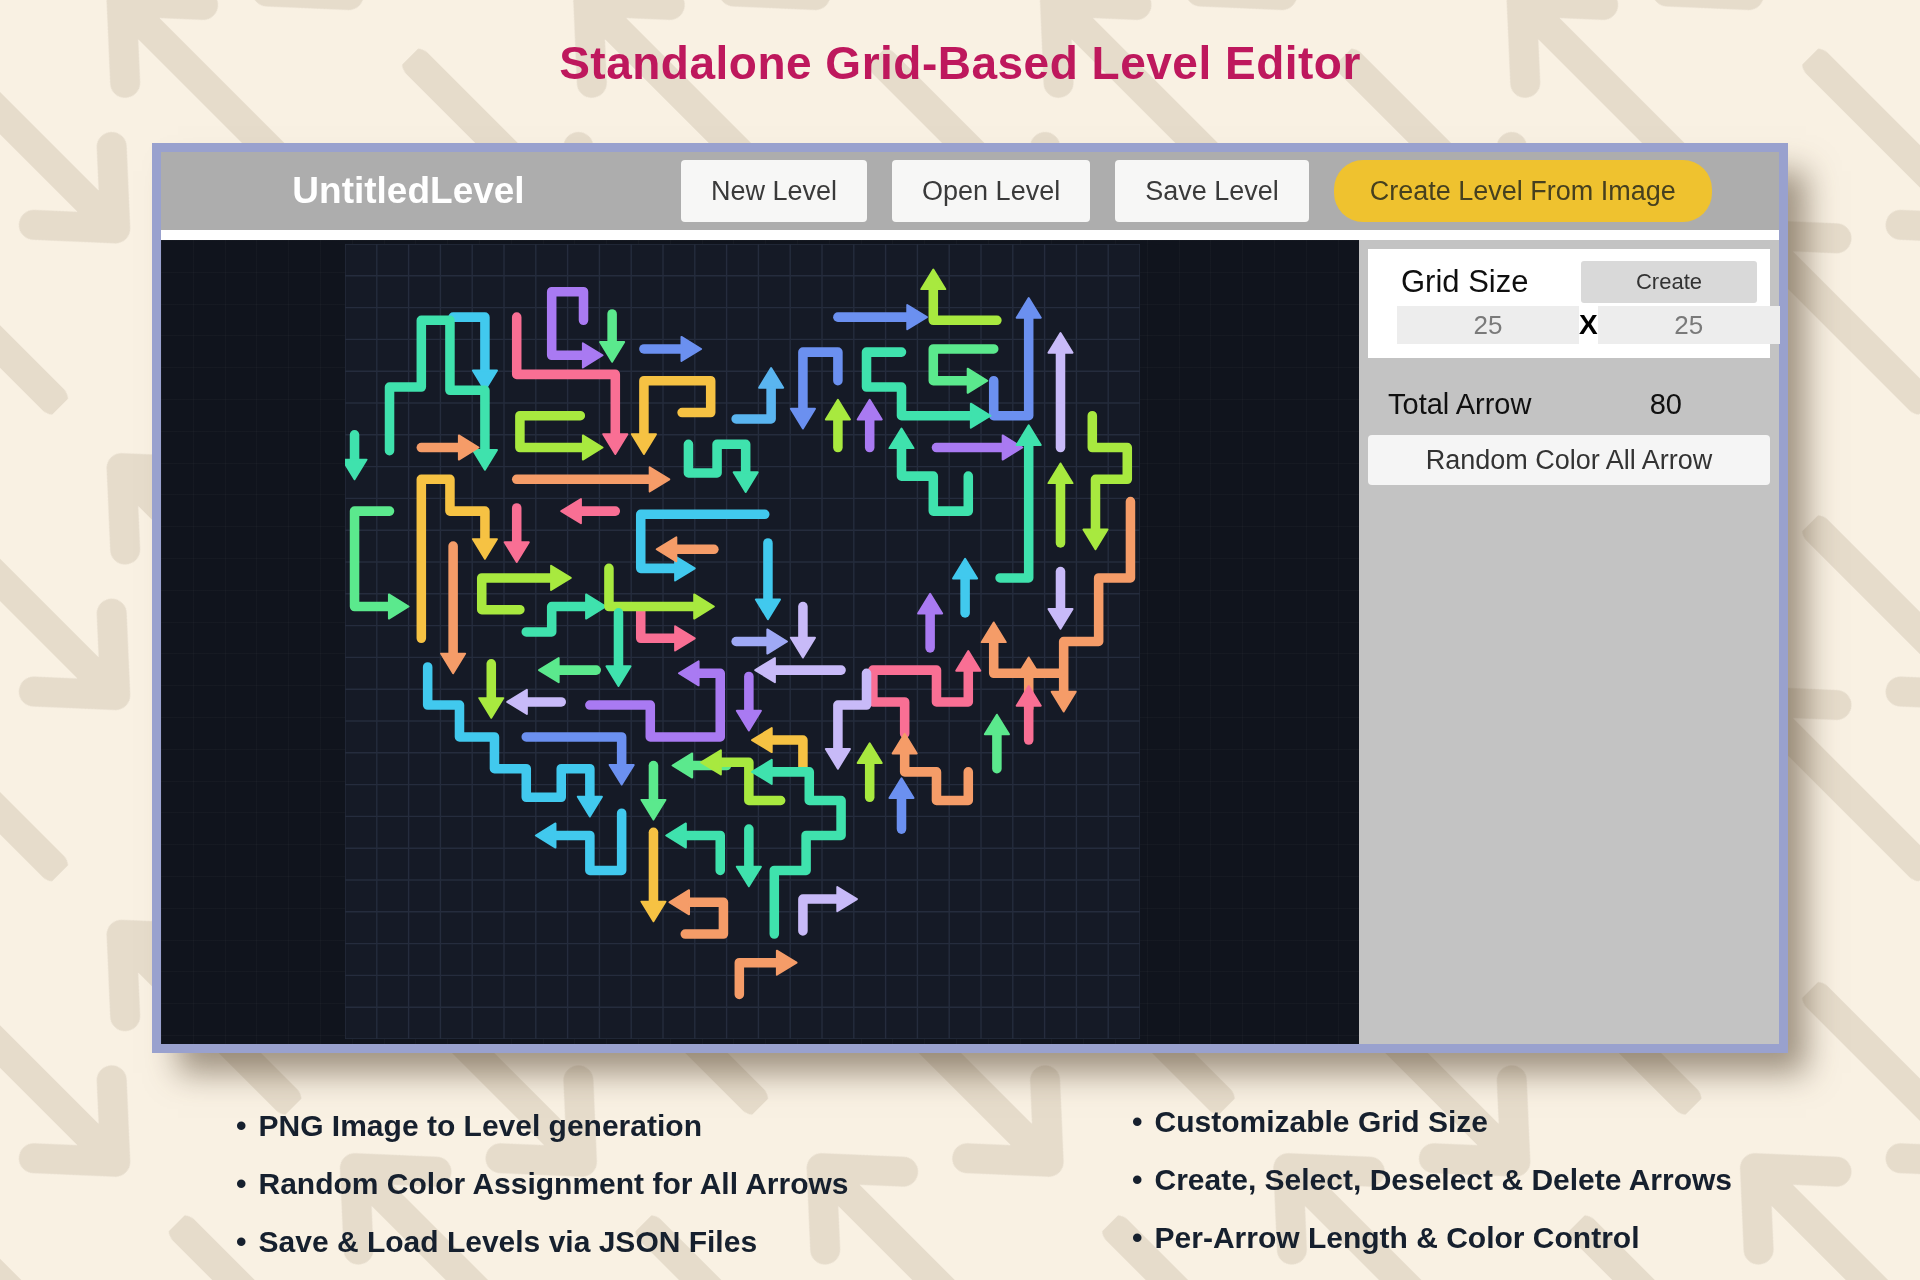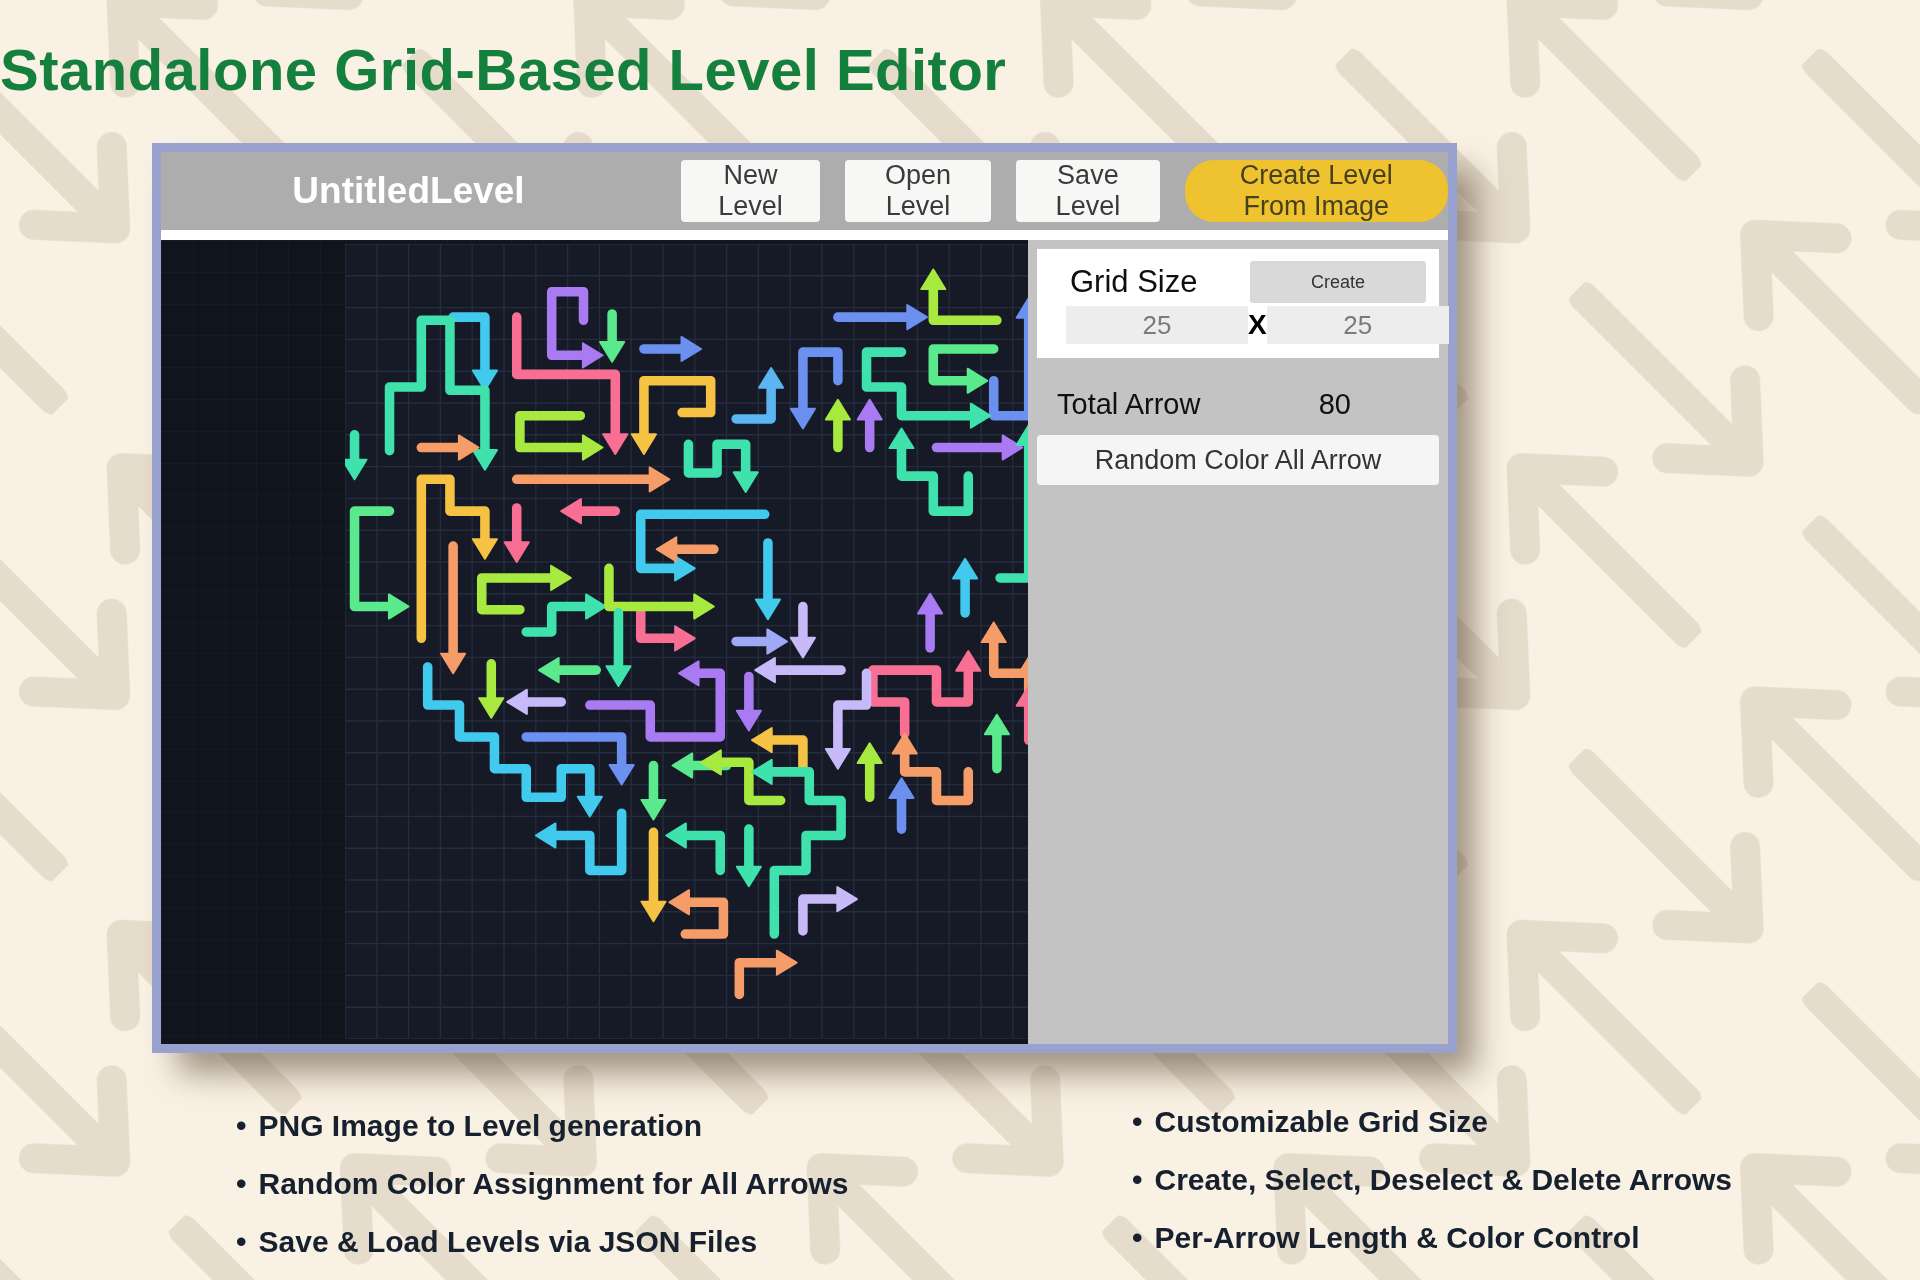--- a/index.html
+++ b/index.html
@@ -1,21 +1,21 @@
 <!DOCTYPE html>
 <html><head>
 <meta charset="utf-8">
 <style>
   html,body{margin:0;padding:0;}
   body{font-family:"Liberation Sans", sans-serif; background:#f9f1e3;}
   .stage{position:relative;width:1920px;height:1280px;overflow:hidden;}
   .bg-svg{position:absolute;left:0;top:0;z-index:0;}
-  .page-title{position:absolute;top:36px;left:0;width:100%;
-    font-size:58px;font-weight:bold;color:#15803d;z-index:2;letter-spacing:.5px;}
-  .window{position:absolute;left:152px;top:143px;width:1305px;height:910px;
+  .page-title{position:absolute;top:36px;left:0;width:100%;text-align:center;
+    font-size:46px;font-weight:bold;color:#be185d;z-index:2;letter-spacing:.5px;}
+  .window{position:absolute;left:152px;top:143px;width:1636px;height:910px;
     border:9px solid #99a1ce;background:#c3c3c3;z-index:2;
     box-shadow:22px 24px 30px -4px rgba(85,70,50,.55);box-sizing:border-box;
     display:flex;flex-direction:column;}
   .toolbar{height:78px;background:#adadad;display:flex;align-items:center;flex:0 0 auto;}
   .win-title{flex:0 0 495px;text-align:center;font-size:37px;font-weight:bold;color:#ffffff;}
   .tb-btn{height:62px;margin-left:25px;padding:0 30px;background:#f7f7f6;border:none;
     border-radius:4px;font-size:27px;color:#3a3a3a;font-family:"Liberation Sans",sans-serif;
     display:flex;align-items:center;justify-content:center;cursor:pointer;}
   .tb-btn.yellow{background:#efc22f;color:#46401f;margin-left:25px;padding:0 36px;border-radius:29px;}
   .white-strip{height:10px;background:#ffffff;flex:0 0 auto;}
@@ -24,21 +24,21 @@
     background-image:
       repeating-linear-gradient(to right, rgba(255,255,255,0.022) 0 1px, transparent 1px 31.8px),
       repeating-linear-gradient(to bottom, rgba(255,255,255,0.022) 0 1px, transparent 1px 31.8px);}
   .grid-band{position:absolute;left:184px;top:4px;width:795px;height:795px;background:#151a26;}
   .grid-band svg{display:block;}
   .panel{width:420px;background:#c3c3c3;box-sizing:border-box;padding:9px;}
   .card{background:#ffffff;padding:12px 13px 14px 29px;}
   .card-head{display:flex;align-items:center;justify-content:space-between;}
   .grid-size-label{font-size:31px;color:#0f0f0f;padding-left:4px;}
   .create-btn{width:176px;height:42px;background:#d9d9d9;border:none;border-radius:3px;
-    font-size:18px;color:#333;font-family:"Liberation Sans",sans-serif;cursor:pointer;}
+    font-size:22px;color:#333;font-family:"Liberation Sans",sans-serif;cursor:pointer;}
   .dims-row{display:flex;align-items:center;justify-content:space-between;margin-top:3px;}
   .dim-input{width:178px;height:36px;background:#ededed;border:none;text-align:center;
     font-size:26px;color:#7a7a7a;font-family:"Liberation Sans",sans-serif;}
   .x-sep{font-size:28px;font-weight:bold;color:#000;}
   .total-row{display:flex;align-items:center;margin:30px 0 14px 0;}
   .total-label{font-size:29px;color:#101010;margin-left:20px;}
   .total-value{font-size:29px;color:#101010;margin-left:auto;margin-right:88px;}
   .random-btn{display:block;width:100%;height:50px;background:#f5f5f5;border:none;
     border-radius:4px;font-size:27px;color:#333;font-family:"Liberation Sans",sans-serif;cursor:pointer;}
   .features{position:absolute;z-index:2;list-style:none;margin:8px;padding:0;}

